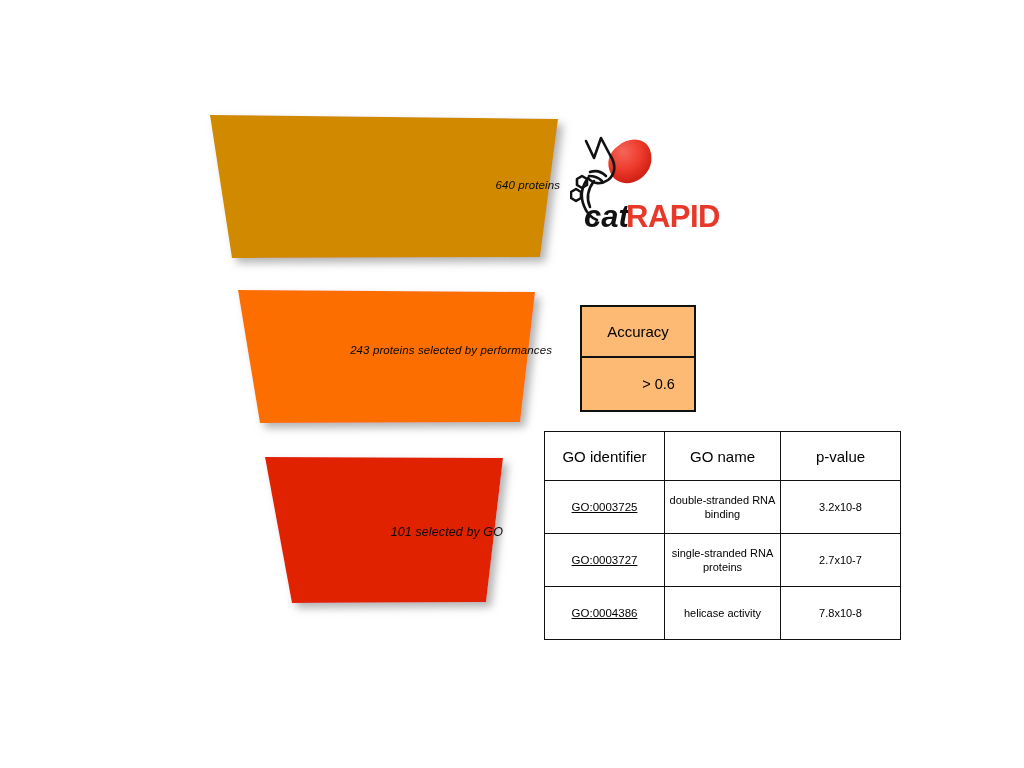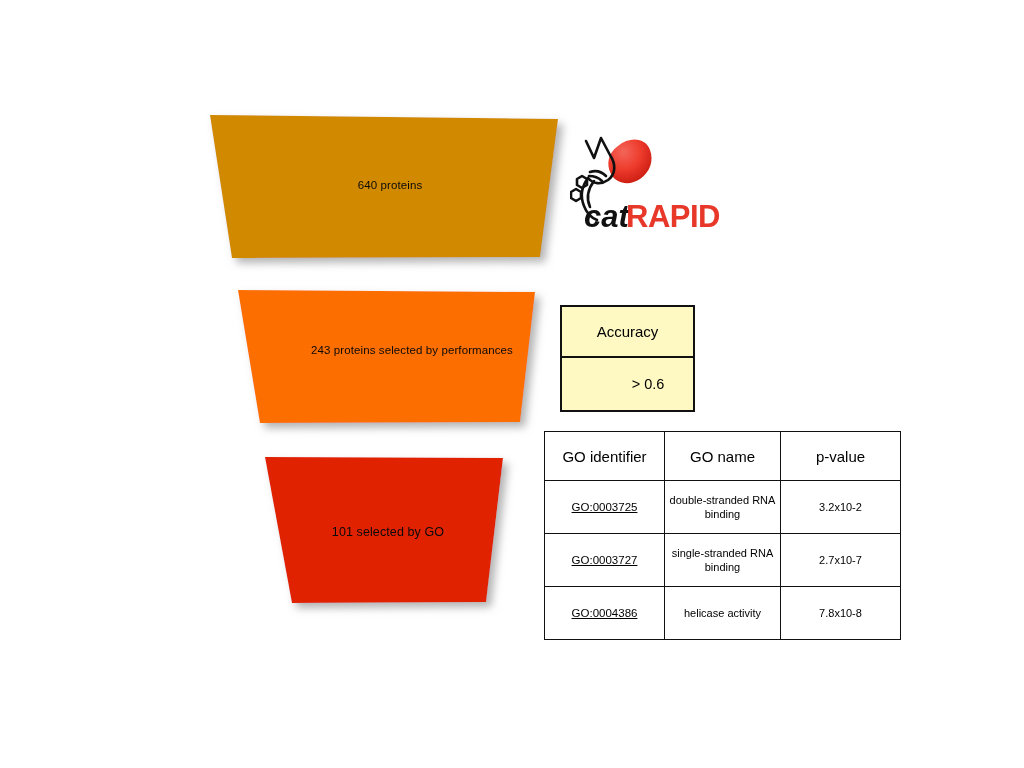--- a/index.html
+++ b/index.html
@@ -28,27 +28,28 @@
     position: absolute;
   }
   .funnel-stage svg {
     display: block;
     position: absolute;
     left: 0; top: 0;
     overflow: visible;
   }
   .funnel-label {
     position: absolute;
-    text-align: center;
+    text-align: right;
     font-family: "Liberation Sans", sans-serif;
     font-size: 11.5px;
     line-height: 16px;
     color: #0a0a0a;
     letter-spacing: 0.1px;
     pointer-events: none;
+    font-style: italic;
   }
 
   
   #stage-1 { left: 200px; top: 105px; width: 375px; height: 170px; }
   #stage-1 .funnel-label { left: 20px; top: 72px; width: 340px; }
 
   
   #stage-2 { left: 228px; top: 282px; width: 320px; height: 155px; }
   #stage-2 .funnel-label { left: 20px; top: 60px; width: 280px; padding-left: 24px; }
 
@@ -62,27 +63,27 @@
     left: 570px;
     top: 132px;
     width: 160px;
     height: 105px;
   }
   #logo svg { display: block; }
 
   
   #accuracy-box {
     position: absolute;
-    left: 560px;
+    left: 580px;
     top: 305px;
-    width: 135px;
+    width: 116px;
     height: 107px;
     border: 2.5px solid #111111;
     box-sizing: border-box;
-    background: #fef9c3;
+    background: #fdba74;
   }
   #accuracy-box .acc-row {
     box-sizing: border-box;
     width: 100%;
     display: flex;
     align-items: center;
     justify-content: center;
     font-family: "Liberation Sans", sans-serif;
     color: #000;
   }
@@ -226,27 +227,27 @@
         <td>GO name</td>
         <td>p-value</td>
       </tr>
     </thead>
     <tbody>
       <tr>
         <td>
           <span class="go-link">GO:0003725</span>
         </td>
         <td>double-stranded RNA binding</td>
-        <td class="pval">3.2x10-2</td>
+        <td class="pval">3.2x10-8</td>
       </tr>
       <tr>
         <td>
           <span class="go-link">GO:0003727</span>
         </td>
-        <td>single-stranded RNA binding</td>
+        <td>single-stranded RNA proteins</td>
         <td class="pval">2.7x10-7</td>
       </tr>
       <tr>
         <td>
           <span class="go-link">GO:0004386</span>
         </td>
         <td>helicase activity</td>
         <td class="pval">7.8x10-8</td>
       </tr>
     </tbody>

